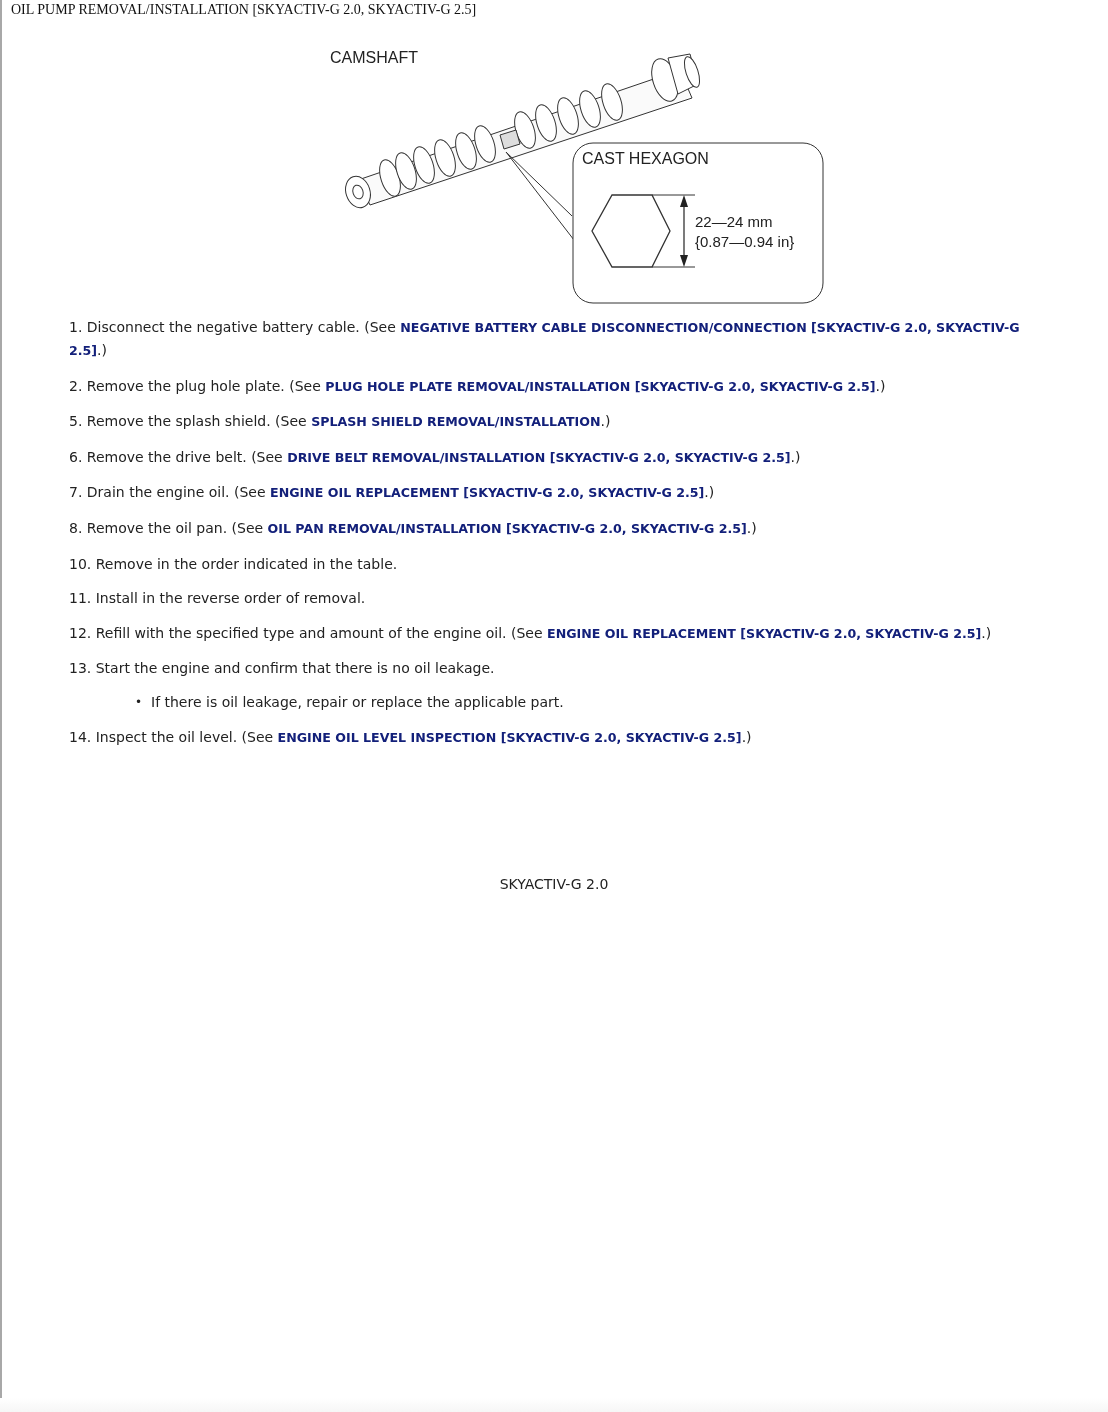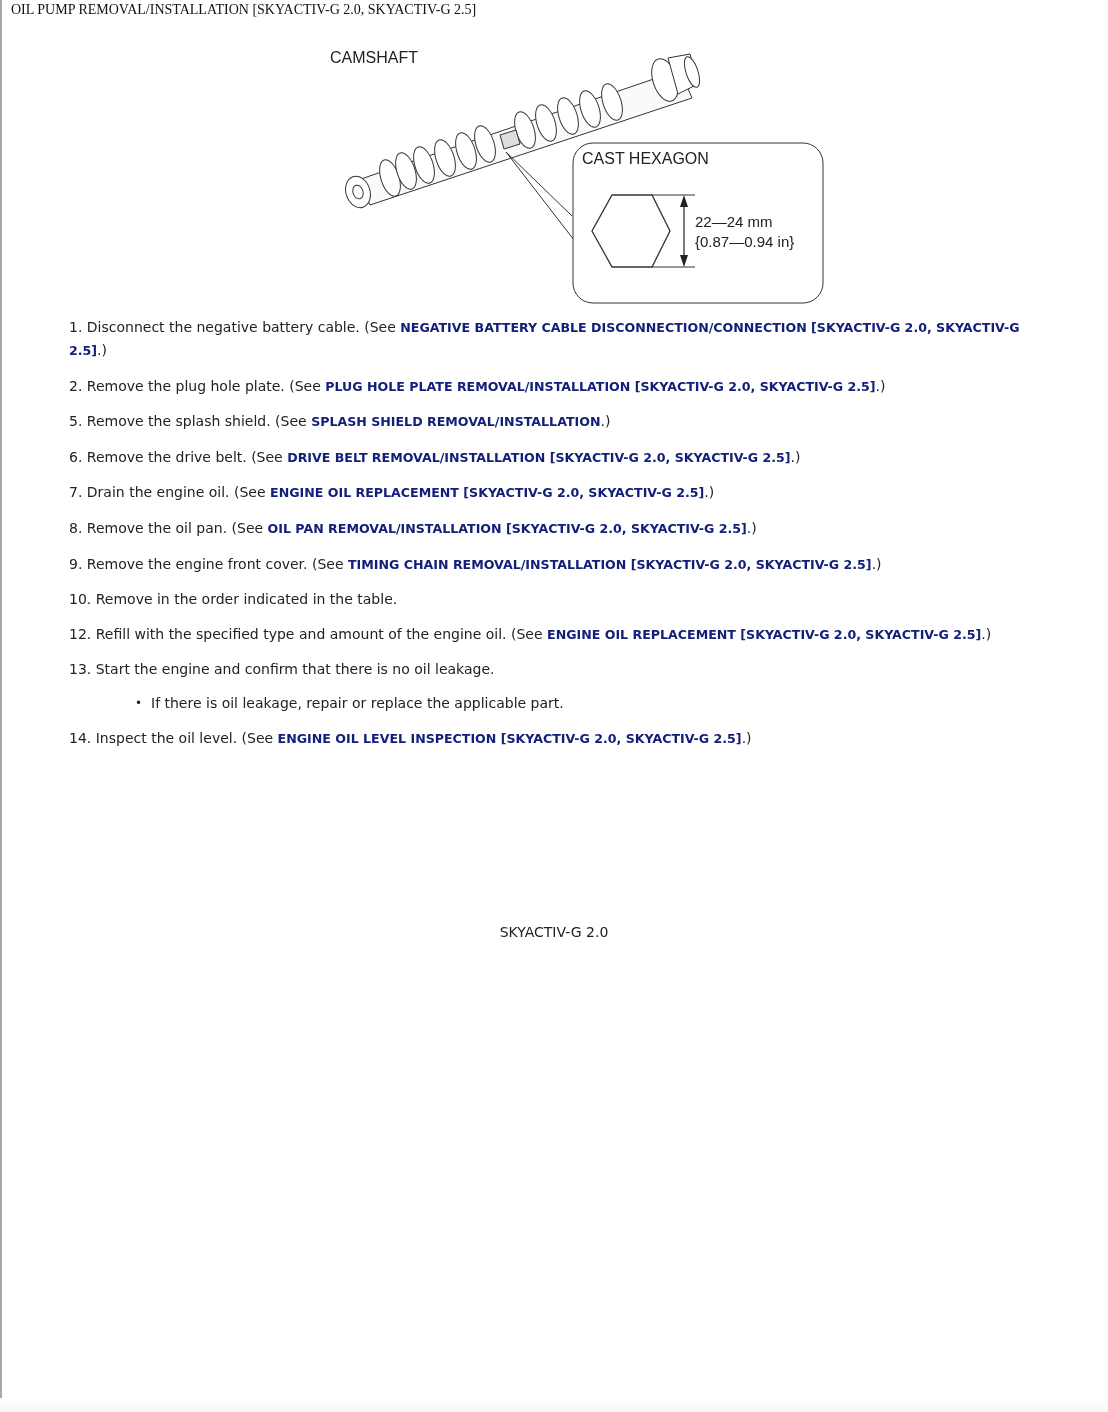--- a/index.html
+++ b/index.html
@@ -21,21 +21,21 @@
   .step { margin: 0 0 12.6px 0; }
   .step .ref {
     color: #13207a; font-weight: bold; font-size: 12.6px; cursor: pointer;
   }
   .sub-list { margin: -1px 0 12.6px 0; padding-left: 82px; list-style: none; }
   .sub-list li { position: relative; }
   .sub-list li::before {
     content: "\2022"; position: absolute; left: -16px; top: 0; font-size: 12px;
   }
   .footer-label {
-    position: absolute; left: 0; width: 1108px; top: 924px; text-align: center;
+    position: absolute; left: 0; width: 1108px; top: 876px; text-align: center;
     font-family: "DejaVu Sans", "Liberation Sans", sans-serif; font-size: 14px; color: #222;
   }
   .bottom-fade { position: absolute; left: 0; right: 0; bottom: 0; height: 14px; background: linear-gradient(#ffffff, #f6f6f6); }
 </style>
 </head>
 <body>
 
 <div class="left-rule"></div>
 
 <div class="page-header">OIL PUMP REMOVAL/INSTALLATION [SKYACTIV-G 2.0, SKYACTIV-G 2.5]</div>
@@ -95,22 +95,22 @@
   </svg>
 </div>
 
 <div class="steps">
   <div class="step"><span>1.</span> <span>Disconnect the negative battery cable. (See </span><a class="ref">NEGATIVE BATTERY CABLE DISCONNECTION/CONNECTION [SKYACTIV-G 2.0, SKYACTIV-G 2.5]</a><span>.)</span></div>
   <div class="step"><span>2.</span> <span>Remove the plug hole plate. (See </span><a class="ref">PLUG HOLE PLATE REMOVAL/INSTALLATION [SKYACTIV-G 2.0, SKYACTIV-G 2.5]</a><span>.)</span></div>
   <div class="step"><span>5.</span> <span>Remove the splash shield. (See </span><a class="ref">SPLASH SHIELD REMOVAL/INSTALLATION</a><span>.)</span></div>
   <div class="step"><span>6.</span> <span>Remove the drive belt. (See </span><a class="ref">DRIVE BELT REMOVAL/INSTALLATION [SKYACTIV-G 2.0, SKYACTIV-G 2.5]</a><span>.)</span></div>
   <div class="step"><span>7.</span> <span>Drain the engine oil. (See </span><a class="ref">ENGINE OIL REPLACEMENT [SKYACTIV-G 2.0, SKYACTIV-G 2.5]</a><span>.)</span></div>
   <div class="step"><span>8.</span> <span>Remove the oil pan. (See </span><a class="ref">OIL PAN REMOVAL/INSTALLATION [SKYACTIV-G 2.0, SKYACTIV-G 2.5]</a><span>.)</span></div>
-  <div class="step"><span>9.</span> <span>Remove the engine front cover. (See </span><a class="ref">TIMING CHAIN REMOVAL/INSTALLATION [SKYACTIV-G 2.0, SKYACTIV-G 2.5]</a><span>.)</span></div>
   <div class="step"><span>10.</span> <span>Remove in the order indicated in the table.</span></div>
+  <div class="step"><span>11.</span> <span>Install in the reverse order of removal.</span></div>
   <div class="step"><span>12.</span> <span>Refill with the specified type and amount of the engine oil. (See </span><a class="ref">ENGINE OIL REPLACEMENT [SKYACTIV-G 2.0, SKYACTIV-G 2.5]</a><span>.)</span></div>
   <div class="step"><span>13.</span> <span>Start the engine and confirm that there is no oil leakage.</span></div>
   <ul class="sub-list">
     <li>If there is oil leakage, repair or replace the applicable part.</li>
   </ul>
   <div class="step"><span>14.</span> <span>Inspect the oil level. (See </span><a class="ref">ENGINE OIL LEVEL INSPECTION [SKYACTIV-G 2.0, SKYACTIV-G 2.5]</a><span>.)</span></div>
 </div>
 
 <div class="footer-label">SKYACTIV-G 2.0</div>
 

